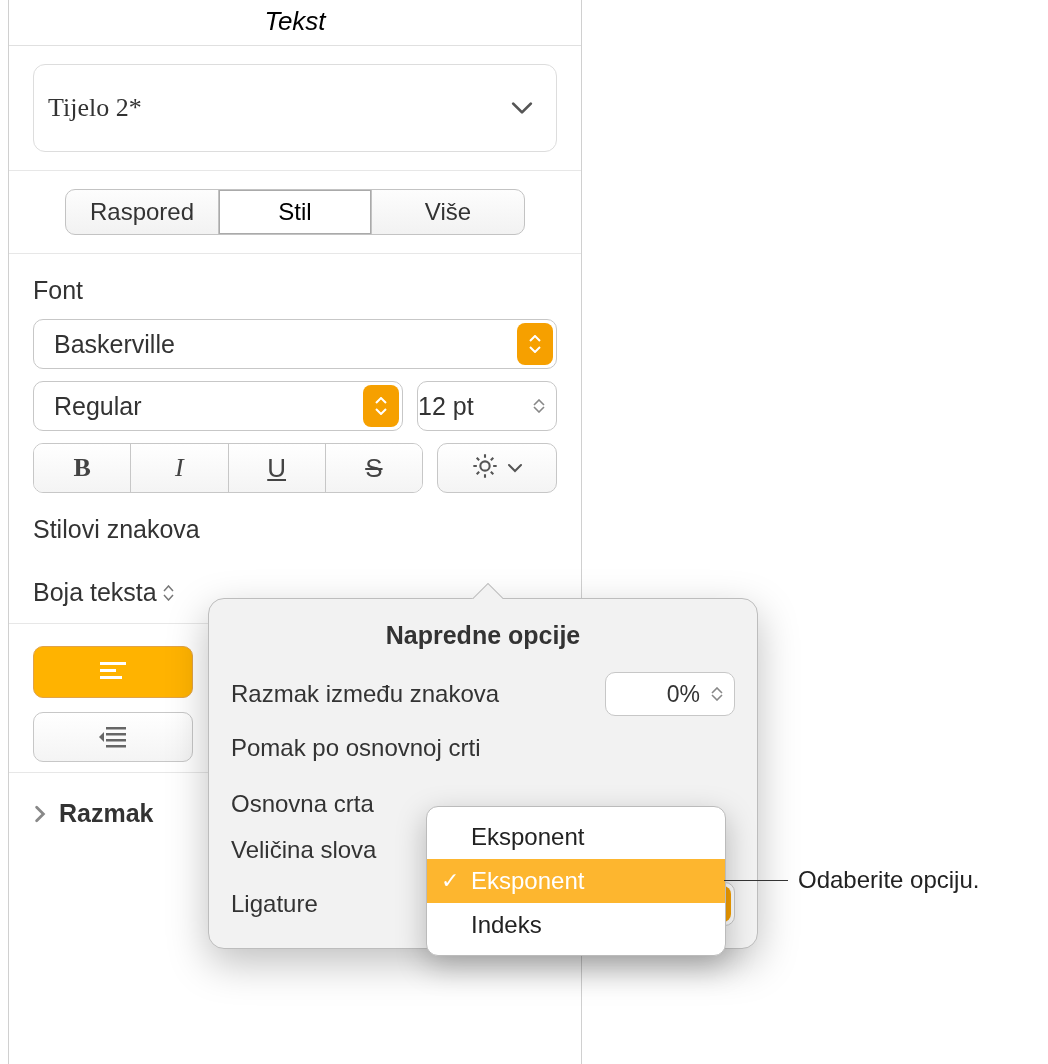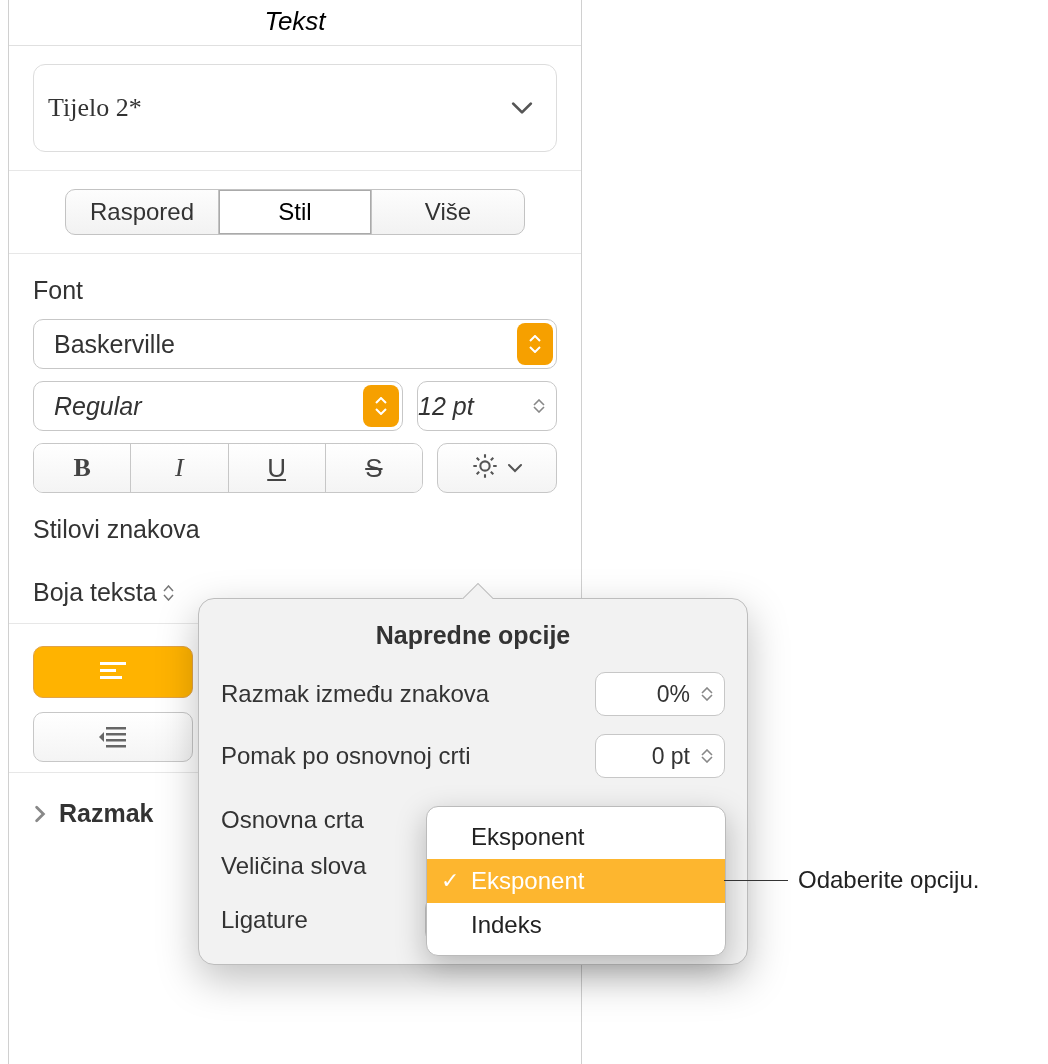--- a/index.html
+++ b/index.html
@@ -122,21 +122,20 @@
     flex-direction: column;
     align-items: center;
     justify-content: center;
     gap: 2px;
   }
   .select-arrows svg { width: 14px; height: 8px; display:block; }
   .row-two {
     display: flex;
     gap: 14px;
     margin-top: 12px;
-    font-style: italic;
   }
   .row-two .select-wrap.narrow { flex: 1; }
   .num-field {
     width: 140px;
     height: 50px;
     border: 1px solid #c7c7c7;
     border-radius: 10px;
     background: #fff;
     display: flex;
     align-items: center;
@@ -248,21 +247,21 @@
     padding: 26px 24px;
     font-size: 25px;
     font-weight:600;
     color:#333;
     cursor:pointer;
   }
   .expander svg{width:14px;height:18px;fill:#888;}
   
   .popover {
     position:absolute;
-    left: 198px;
+    left: 208px;
     top: 598px;
     width: 550px;
     background:#f2f2f2;
     border:1px solid #bdbdbd;
     border-radius: 16px;
     box-shadow: 0 14px 40px rgba(0,0,0,0.25);
     padding: 22px 22px 22px 22px;
     z-index: 10;
   }
   .popover-notch {
@@ -532,31 +531,20 @@
           </svg>
         <svg viewBox="0 0 12 7">
             <path d="M1 1 L6 6 L11 1" fill="none" stroke="#888" stroke-width="1.6"></path>
           </svg>
       </span>
     </div>
   </div>
 
   <div class="pop-row">
     <span>Pomak po osnovnoj crti</span>
-    <div class="pop-num">
-      <span>0 pt</span>
-      <span class="mini-stepper">
-        <svg viewBox="0 0 12 7">
-            <path d="M1 6 L6 1 L11 6" fill="none" stroke="#888" stroke-width="1.6"></path>
-          </svg>
-        <svg viewBox="0 0 12 7">
-            <path d="M1 1 L6 6 L11 1" fill="none" stroke="#888" stroke-width="1.6"></path>
-          </svg>
-      </span>
-    </div>
   </div>
 
   <div class="pop-row" style="margin-top:28px;">
     <span>Osnovna crta</span>
   </div>
 
   <div class="pop-row">
     <span>Veličina slova</span>
   </div>
 

